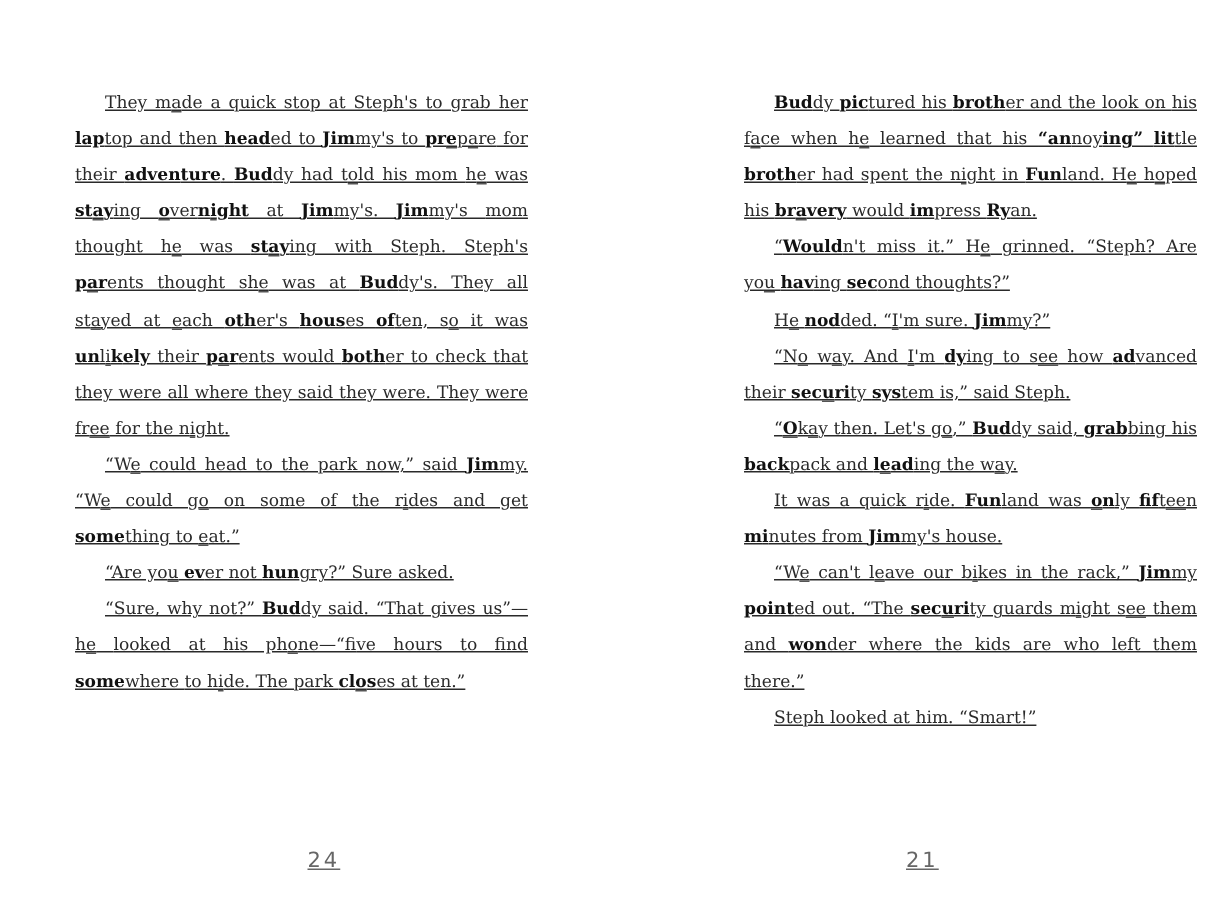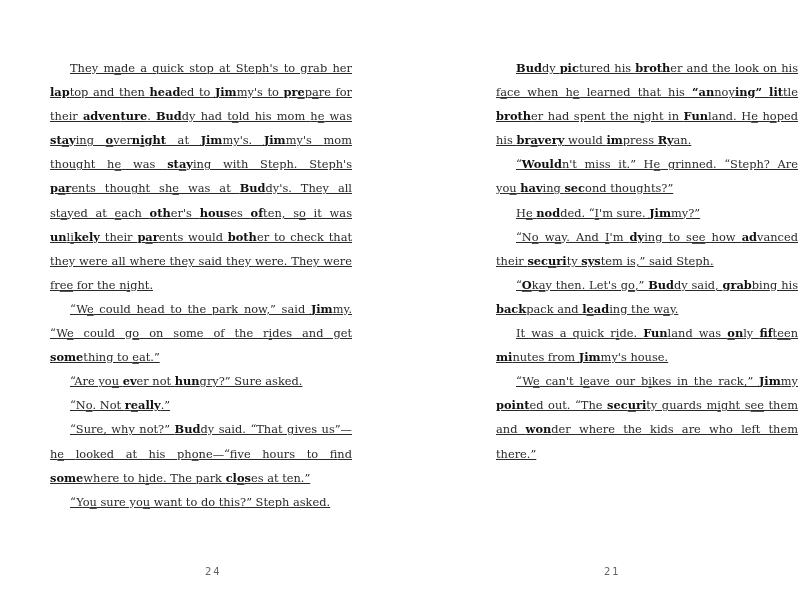--- a/index.html
+++ b/index.html
@@ -4,39 +4,38 @@
 <style>
   html, body { margin: 0; padding: 0; background: #ffffff; }
   body { width: 810px; height: 608px; position: relative; overflow: hidden; font-family: "DejaVu Serif", serif; color: #2a2a2a; }
   .page { position: absolute; top: 56px; width: 302px; text-decoration: underline; }
   .page.left { left: 50px; }
   .page.right { left: 448px; margin-left: 48px; }
   .para { margin: 0; font-size: 11.4px; line-height: 24.1px; text-align: justify; text-align-last: left; }
   .para.indent { text-indent: 20px; }
   .para .b { font-weight: bold; color: #111; }
   .para .u { text-decoration: underline; text-decoration-color: #555; text-underline-offset: 2px; text-decoration-thickness: 1px; }
-  .pagenum { position: absolute; top: 566px; font-size: 10px; letter-spacing: 2px; color: #666; font-family: "DejaVu Sans", sans-serif; }
+  .pagenum { position: absolute; top: 566px; font-size: 14px; letter-spacing: 2px; color: #666; font-family: "DejaVu Sans", sans-serif; text-decoration: underline; }
   .pagenum.left { left: 205px; }
   .pagenum.right { left: 604px; }
 </style>
 </head>
 <body>
 
 <div class="page left">
     <p class="para indent"><span>They m</span><span class="u">a</span><span>de a quick stop at Steph's to grab her </span><span class="b">lap</span><span>top and then </span><span class="b">head</span><span>ed to </span><span class="b">Jim</span><span>my's to </span><span class="b">pr</span><span class="b u">e</span><span>p</span><span class="u">a</span><span>re</span><span> for their </span><span class="b">adven</span><span class="b">ture</span><span>. </span><span class="b">Bud</span><span>dy had t</span><span class="u">o</span><span>ld his mom </span><span>h</span><span class="u">e</span><span> was </span><span class="b">st</span><span class="b u">a</span><span class="b">y</span><span>ing </span><span class="b u">o</span><span>ver</span><span class="b">n</span><span class="b u">i</span><span class="b">ght</span><span> at </span><span class="b">Jim</span><span>my's. </span><span class="b">Jim</span><span>my's </span><span>mom thought h</span><span class="u">e</span><span> was </span><span class="b">st</span><span class="b u">a</span><span class="b">y</span><span>ing with Steph. Steph's </span><span class="b">p</span><span class="b u">a</span><span class="b">r</span><span>ents thought sh</span><span class="u">e</span><span> was at </span><span class="b">Bud</span><span>dy's. They all </span><span>st</span><span class="u">a</span><span>yed at </span><span class="u">e</span><span>ach </span><span class="b">oth</span><span>er's </span><span class="b">hous</span><span>es </span><span class="b">of</span><span>ten, s</span><span class="u">o</span><span> it was </span><span class="b">un</span><span>l</span><span class="u">i</span><span class="b">k</span><span class="b">ely</span><span> their </span><span class="b">p</span><span class="b u">a</span><span class="b">r</span><span>ents would </span><span class="b">both</span><span>er to check that </span><span>they were all where they said they were. They were </span><span>fr</span><span class="u">ee</span><span> for the n</span><span class="u">i</span><span>ght.</span></p>
     <p class="para indent"><span>“W</span><span class="u">e</span><span> could head to the park now,” said </span><span class="b">Jim</span><span>my. </span><span>“W</span><span class="u">e</span><span> could g</span><span class="u">o</span><span> on some of the r</span><span class="u">i</span><span>des and get </span><span class="b">some</span><span>thing to </span><span class="u">e</span><span>at.”</span></p>
     <p class="para indent"><span>“Are yo</span><span class="u">u</span><span> </span><span class="b">ev</span><span>er not </span><span class="b">hun</span><span>gry?” Sure asked.</span></p>
-    <p class="para indent"><span>“N</span><span class="u">o</span><span>. Not </span><span class="b">r</span><span class="b u">e</span><span class="b">ally</span><span>.”</span></p>
     <p class="para indent"><span>“Sure, why not?” </span><span class="b">Bud</span><span>dy said. “That gives us”—h</span><span class="u">e</span><span> </span><span>looked at his ph</span><span class="u">o</span><span>ne—“f</span><span class="u">i</span><span>ve hours to f</span><span class="u">i</span><span>nd </span><span class="b">some</span><span>where </span><span>to h</span><span class="u">i</span><span>de. The park </span><span class="b">cl</span><span class="b u">o</span><span class="b">s</span><span>es at ten.”</span></p>
-    <p class="para indent"><span>“Yo</span><span class="u">u</span><span> sure yo</span><span class="u">u</span><span> want to do this?” Steph asked.</span></p>
   </div>
 <div class="page right">
     <p class="para indent"><span class="b">Bud</span><span>dy </span><span class="b">pic</span><span>tured his </span><span class="b">broth</span><span>er and the look on </span><span>his f</span><span class="u">a</span><span>ce when h</span><span class="u">e</span><span> learned that his </span><span class="b">“an</span><span>noy</span><span class="b">ing”</span><span> </span><span class="b">lit</span><span>tle </span><span class="b">broth</span><span>er had spent the n</span><span class="u">i</span><span>ght in </span><span class="b">Fun</span><span>land. H</span><span class="u">e</span><span> h</span><span class="u">o</span><span>ped </span><span>his </span><span class="b">br</span><span class="b u">a</span><span class="b">very</span><span> would </span><span class="b">im</span><span>press </span><span class="b">Ry</span><span>an.</span></p>
     <p class="para indent"><span>“</span><span class="b">Would</span><span>n't miss it.” H</span><span class="u">e</span><span> grinned. “Steph? Are yo</span><span class="u">u</span><span> </span><span class="b">hav</span><span>ing </span><span class="b">sec</span><span>ond thoughts?”</span></p>
     <p class="para indent"><span>H</span><span class="u">e</span><span> </span><span class="b">nod</span><span>ded. “</span><span class="u">I</span><span>'m sure. </span><span class="b">Jim</span><span>my?”</span></p>
     <p class="para indent"><span>“N</span><span class="u">o</span><span> w</span><span class="u">a</span><span>y. And </span><span class="u">I</span><span>'m </span><span class="b">dy</span><span>ing to s</span><span class="u">ee</span><span> how </span><span class="b">ad</span><span>vanced </span><span>their </span><span class="b">sec</span><span class="b u">u</span><span class="b">ri</span><span>ty </span><span class="b">sys</span><span>tem is,” said Steph.</span></p>
     <p class="para indent"><span>“</span><span class="b u">O</span><span>k</span><span class="u">a</span><span>y then. Let's g</span><span class="u">o</span><span>,” </span><span class="b">Bud</span><span>dy said, </span><span class="b">grab</span><span>bing his </span><span class="b">back</span><span>pack and </span><span class="b">l</span><span class="b u">e</span><span class="b">ad</span><span>ing the w</span><span class="u">a</span><span>y.</span></p>
     <p class="para indent"><span>It was a quick r</span><span class="u">i</span><span>de. </span><span class="b">Fun</span><span>land was </span><span class="b u">o</span><span class="b">n</span><span>ly </span><span class="b">fif</span><span>t</span><span class="u">ee</span><span>n </span><span class="b">m</span><span class="b">i</span><span>nutes from </span><span class="b">Jim</span><span>my's house.</span></p>
     <p class="para indent"><span>“W</span><span class="u">e</span><span> can't l</span><span class="u">e</span><span>ave our b</span><span class="u">i</span><span>kes in the rack,” </span><span class="b">Jim</span><span>my </span><span class="b">point</span><span>ed out. “The </span><span class="b">sec</span><span class="b u">u</span><span class="b">ri</span><span>ty guards m</span><span class="u">i</span><span>ght s</span><span class="u">ee</span><span> them </span><span>and </span><span class="b">won</span><span>der where the kids are who left them there.”</span></p>
+    <p class="para indent"><span>Steph looked at him. “Smart!”</span></p>
   </div>
 
 <div class="pagenum left">24</div>
 <div class="pagenum right">21</div>
 
 </body></html>

